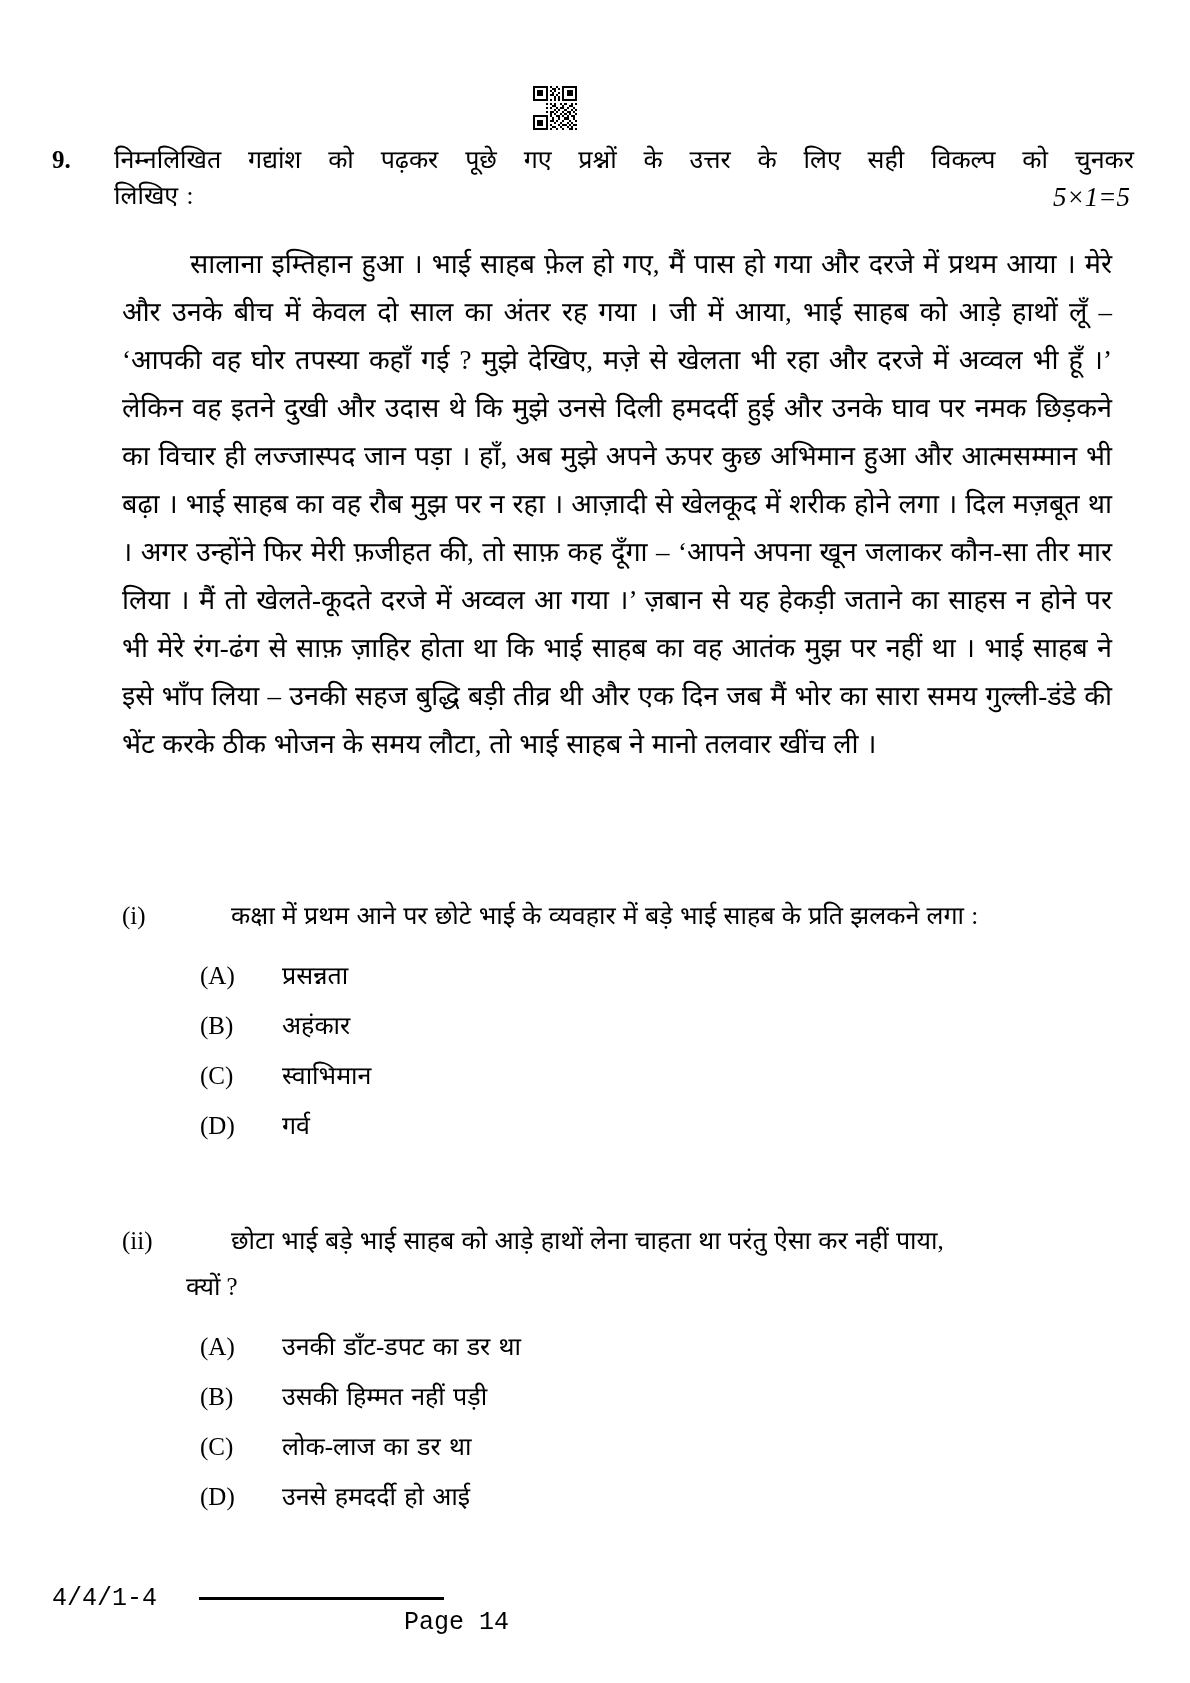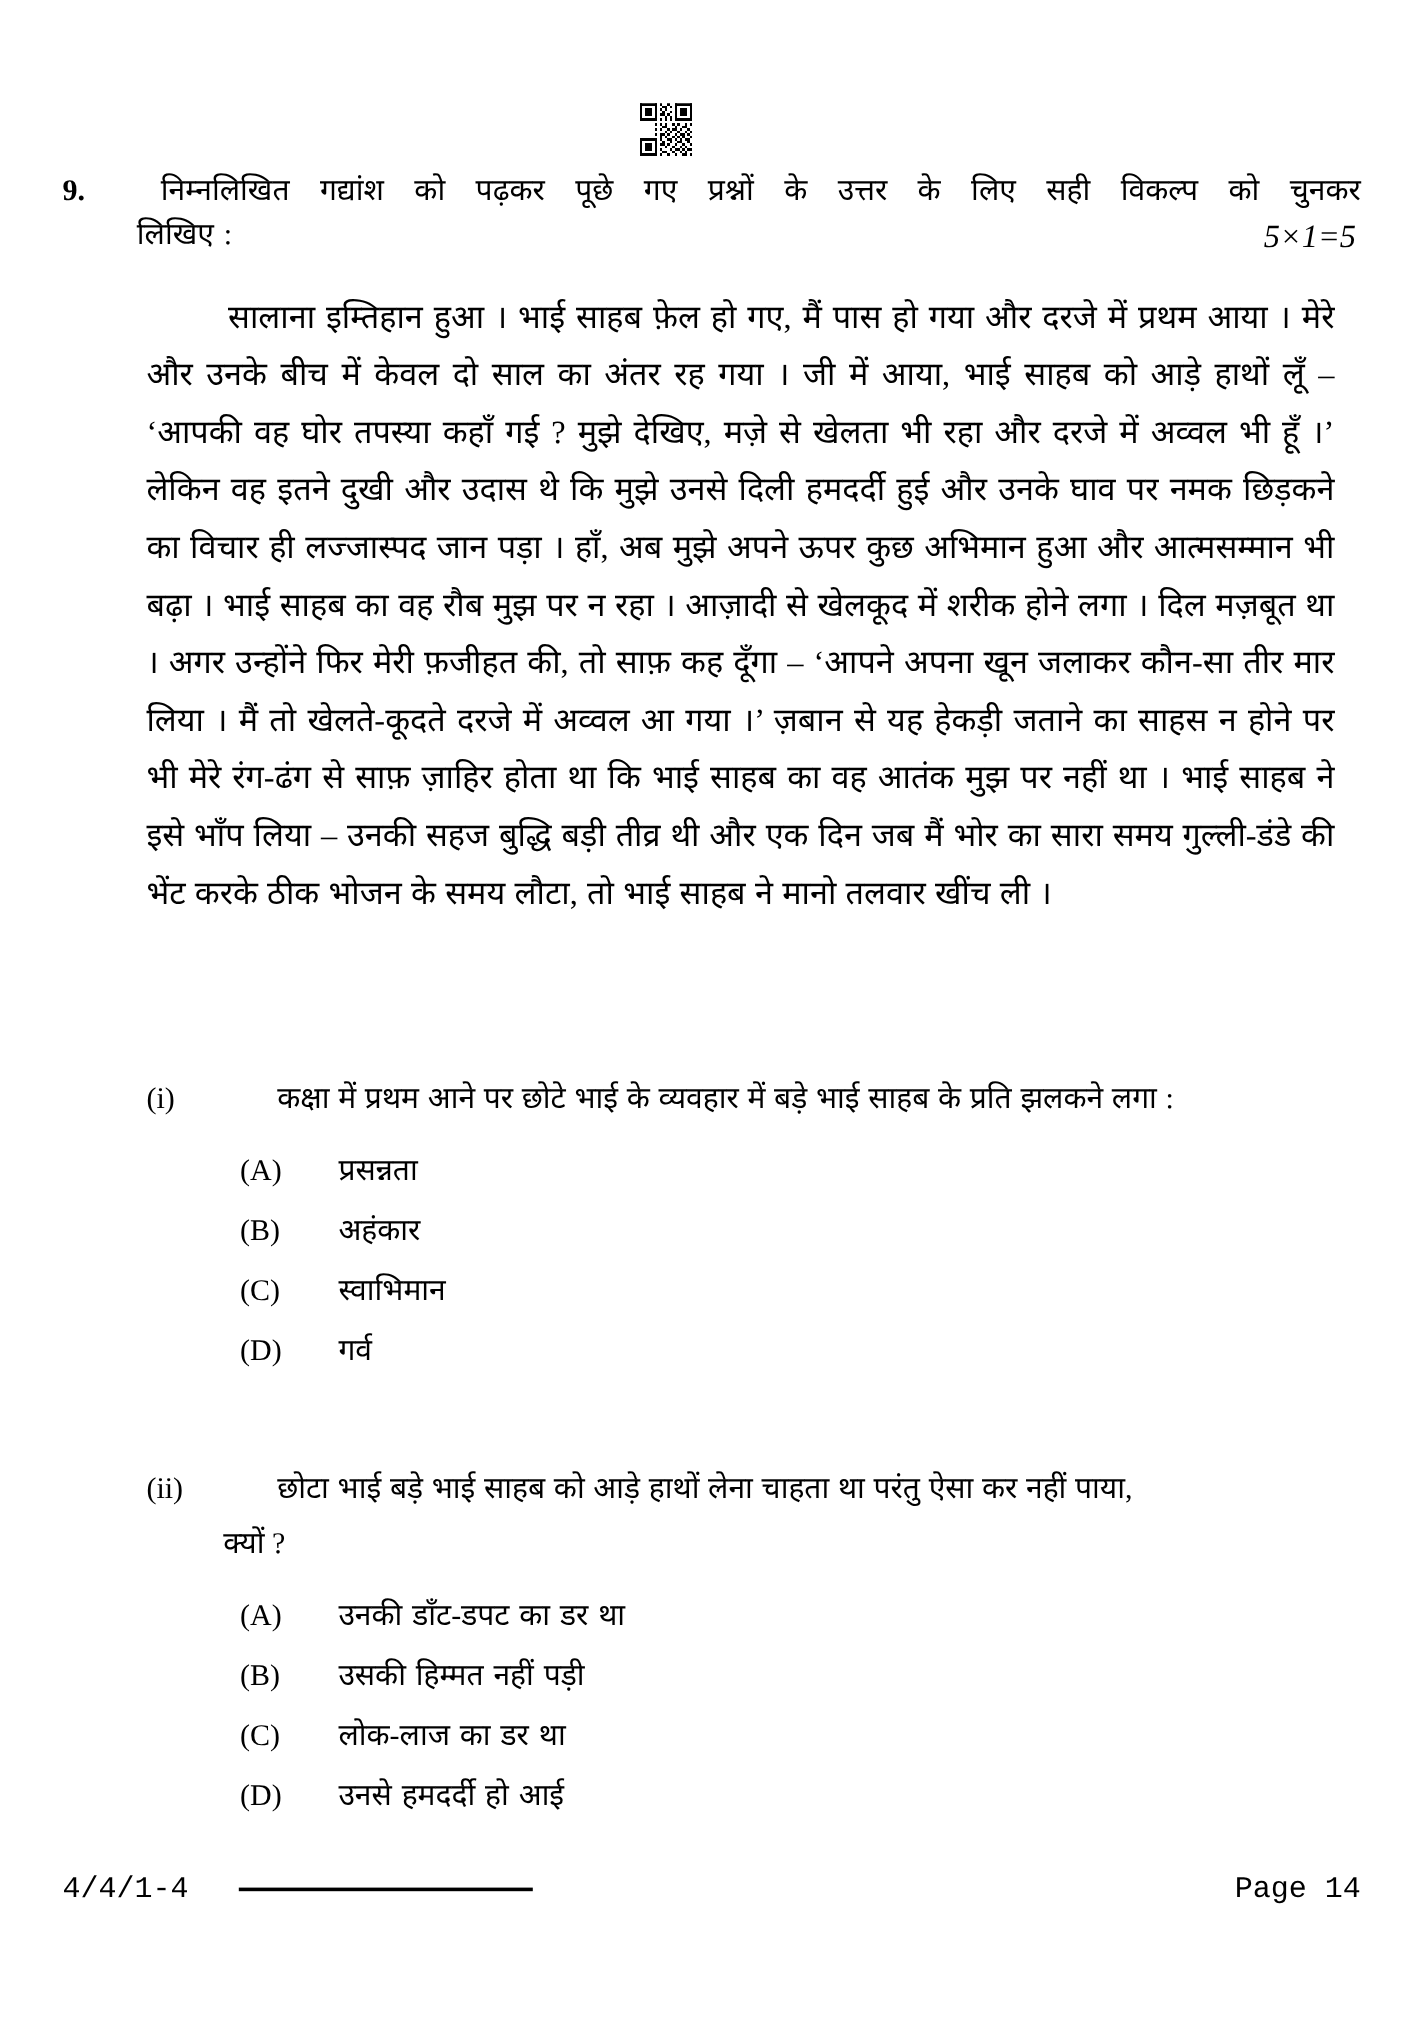--- a/index.html
+++ b/index.html
@@ -52,21 +52,20 @@
     flex: 0 0 62px;
     line-height: 1.45;
   }
   .q-header-text {
     flex: 1 1 auto;
     font-size: 25px;
     line-height: 1.45;
     text-align: justify;
     text-align-last: justify;
     word-spacing: 2px;
-    margin-left: 20px;
   }
   .q-header-line2 {
     margin-left: 62px;
     display: flex;
     justify-content: space-between;
     align-items: flex-start;
     font-size: 25px;
     line-height: 1.45;
   }
   .q-header-line2 .cont {
@@ -160,22 +159,23 @@
   }
   .footer-rule {
     flex: 0 0 auto;
     margin-left: 42px;
     width: 245px;
     height: 3px;
     background: #000;
   }
   .footer-page {
     flex: 1 1 auto;
-    text-align: right;
+    text-align: left;
     margin-left: -40px;
+    margin-top: 48px;
   }
 </style>
 </head>
 <body>
 
 <div class="page">
 
   <div class="qr-wrap">
     <svg width="44" height="44" viewBox="0 0 21 21" shape-rendering="crispEdges" aria-hidden="true">
       <rect width="21" height="21" fill="#ffffff"></rect>

